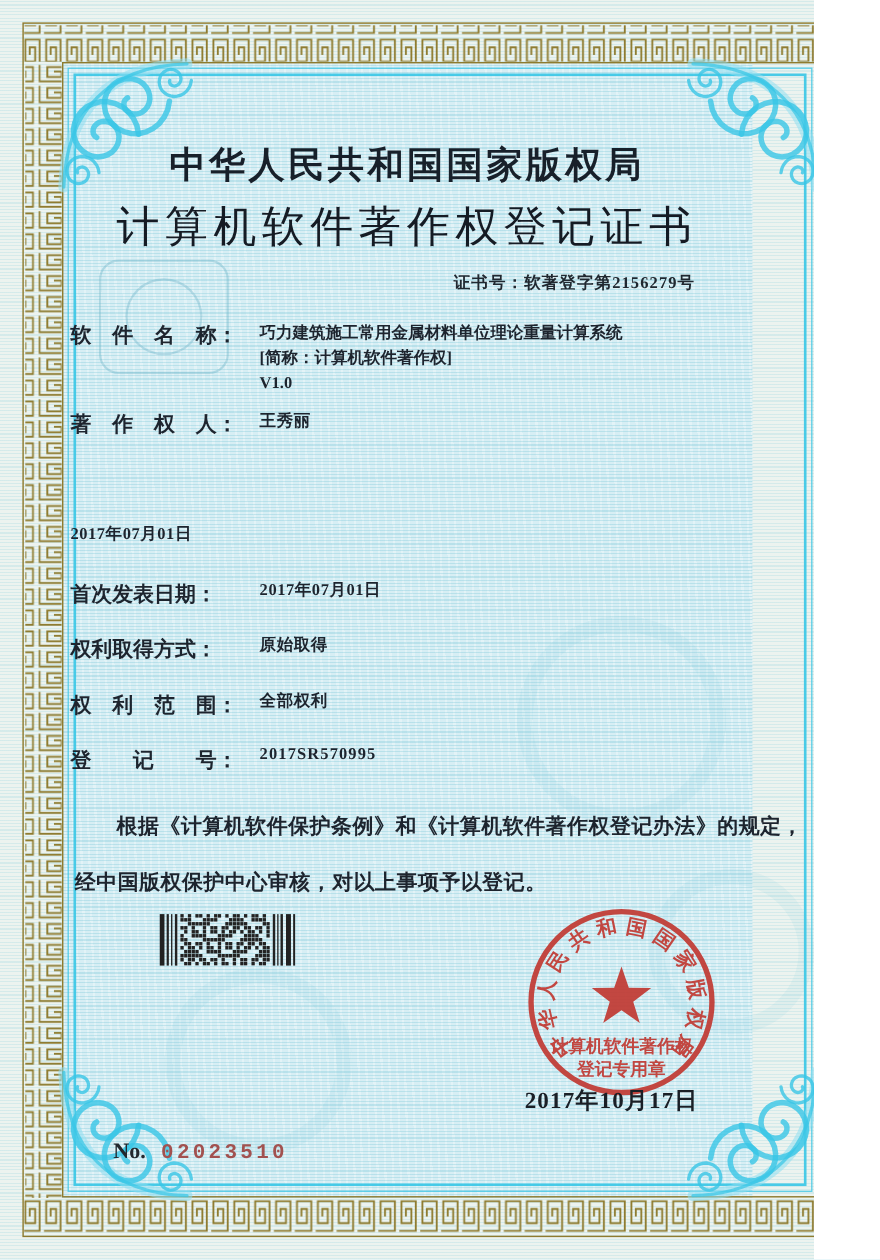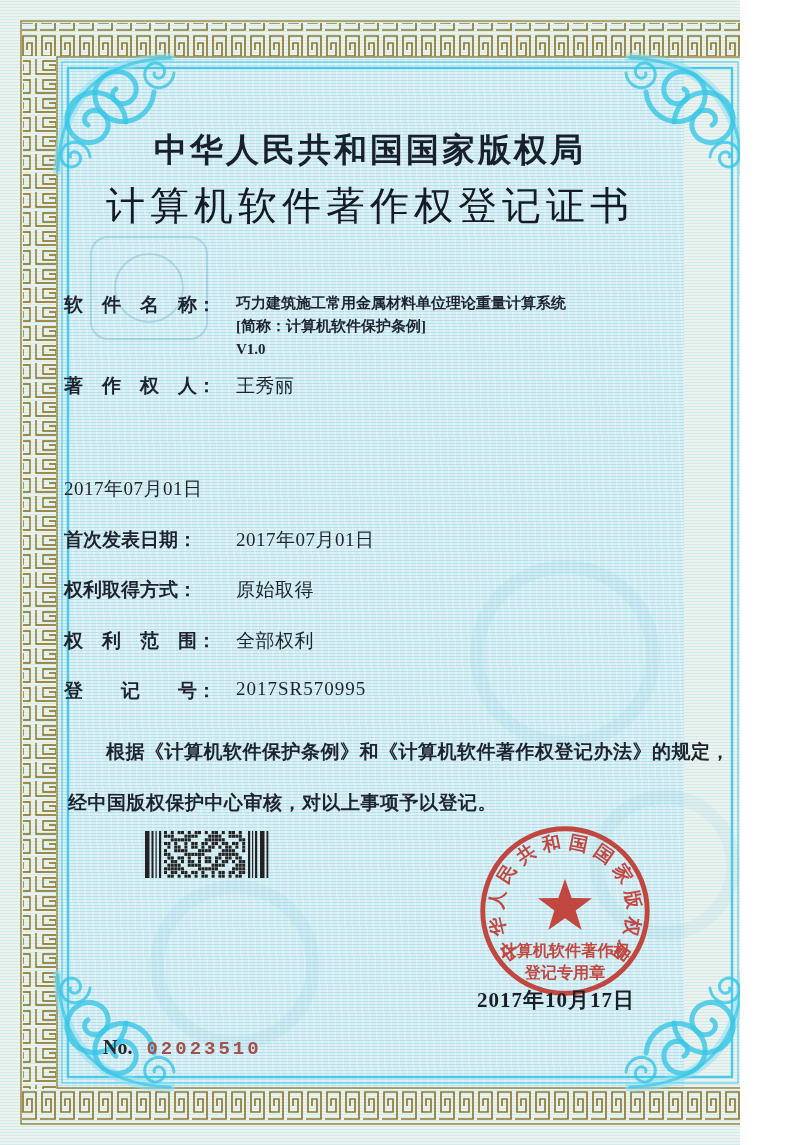--- a/index.html
+++ b/index.html
@@ -20,21 +20,21 @@
     display:flex;align-items:center;justify-content:center;}
   .wm-circle{width:70px;height:70px;border-radius:50%;border:2px solid rgba(110,180,200,.38);}
   .title1{position:absolute;top:128px;left:0;width:100%;text-align:center;
     font-size:33px;font-weight:700;letter-spacing:3px;color:#18202a;z-index:2;}
   .title2{position:absolute;top:179px;left:0;width:100%;text-align:center;
     font-size:39px;font-weight:400;letter-spacing:5px;color:#151b24;z-index:2;}
   .certno{position:absolute;top:248px;right:108px;font-size:15px;font-weight:600;
     letter-spacing:1px;color:#202830;z-index:2;}
   .field{position:absolute;left:64px;display:flex;align-items:flex-start;z-index:2;color:#1d242e;}
   .flabel{width:172px;font-size:19px;font-weight:600;flex:none;}
-  .fvalue{font-size:19px;font-weight:400;letter-spacing:.5px;}
+  .fvalue{font-size:15px;font-weight:700;letter-spacing:.5px;}
   .fvalue.small{font-size:15px;line-height:23px;font-weight:700;max-width:440px;letter-spacing:0;}
   .statement{position:absolute;left:68px;top:726px;width:668px;font-size:19px;line-height:51px;
     text-indent:2em;font-weight:600;color:#1d242e;z-index:2;letter-spacing:.5px;}
   .barcode{position:absolute;left:145px;top:831px;width:124px;height:47px;z-index:2;}
   .seal{position:absolute;left:472px;top:818px;width:186px;height:186px;z-index:3;opacity:.93;}
   .ring-ch{font-size:19px;font-weight:700;fill:var(--seal_red,#c13b34);text-anchor:middle;}
   .seal-t{font-size:16.5px;font-weight:700;fill:var(--seal_red,#c13b34);text-anchor:middle;}
   .issue-date{position:absolute;left:477px;top:986px;font-size:21px;font-weight:700;
     letter-spacing:1px;color:#1a1f26;z-index:4;}
   .serial{position:absolute;left:103px;top:1036px;font-size:20px;color:#23282e;z-index:2;font-weight:bold;}
@@ -86,26 +86,29 @@
       </g>
   </svg>
 
   <div class="watermark">
     <div class="wm-circle"></div>
   </div>
 
   <div class="title1">中华人民共和国国家版权局</div>
   <div class="title2">计算机软件著作权登记证书</div>
 
+  <div class="certno">
+    <span>证书号：</span><span>软著登字第2156279号</span>
+  </div>
 
   <div class="field" style="top:292px">
     <span class="flabel">软　件　名　称：</span>
     <div class="fvalue small">
       <div>巧力建筑施工常用金属材料单位理论重量计算系统</div>
-      <div>[简称：计算机软件保护条例]</div>
+      <div>[简称：计算机软件著作权]</div>
       <div>V1.0</div>
     </div>
   </div>
 
   <div class="field" style="top:373px">
     <span class="flabel">著　作　权　人：</span>
     <span class="fvalue">王秀丽</span>
   </div>
 
   <div class="field" style="top:476px">

